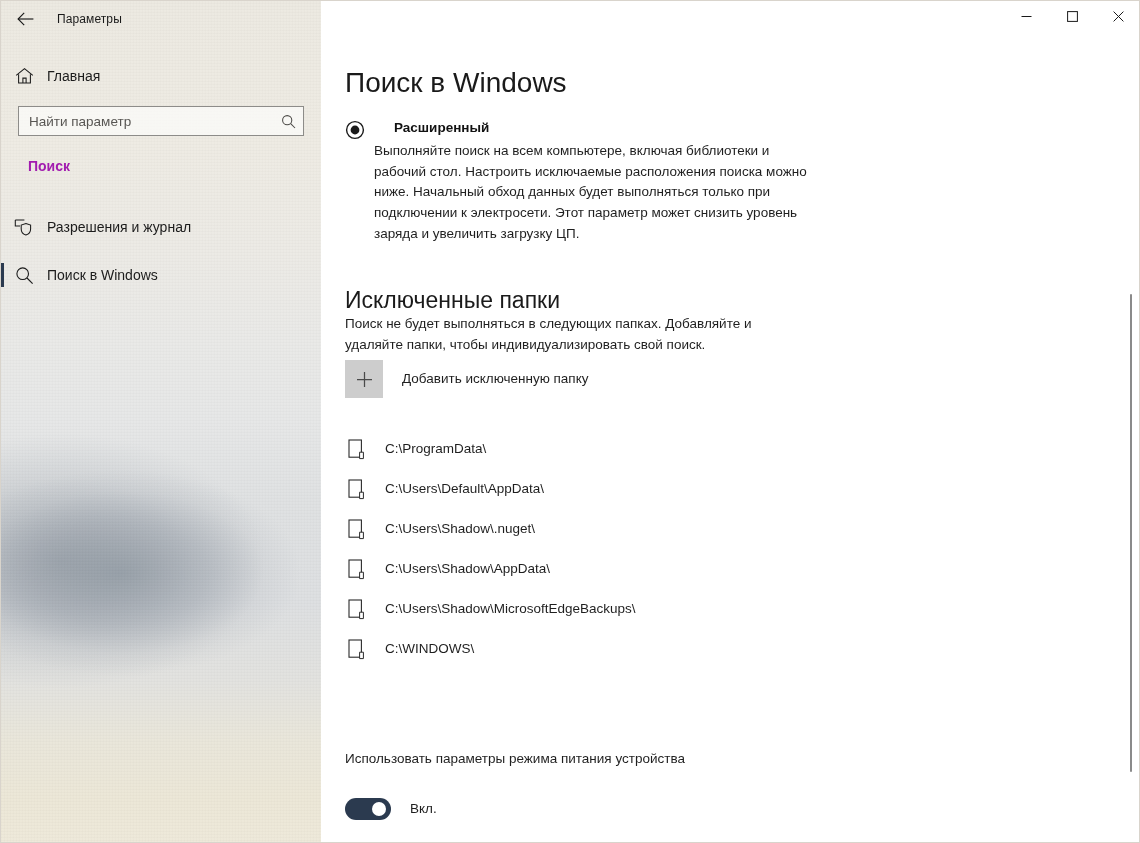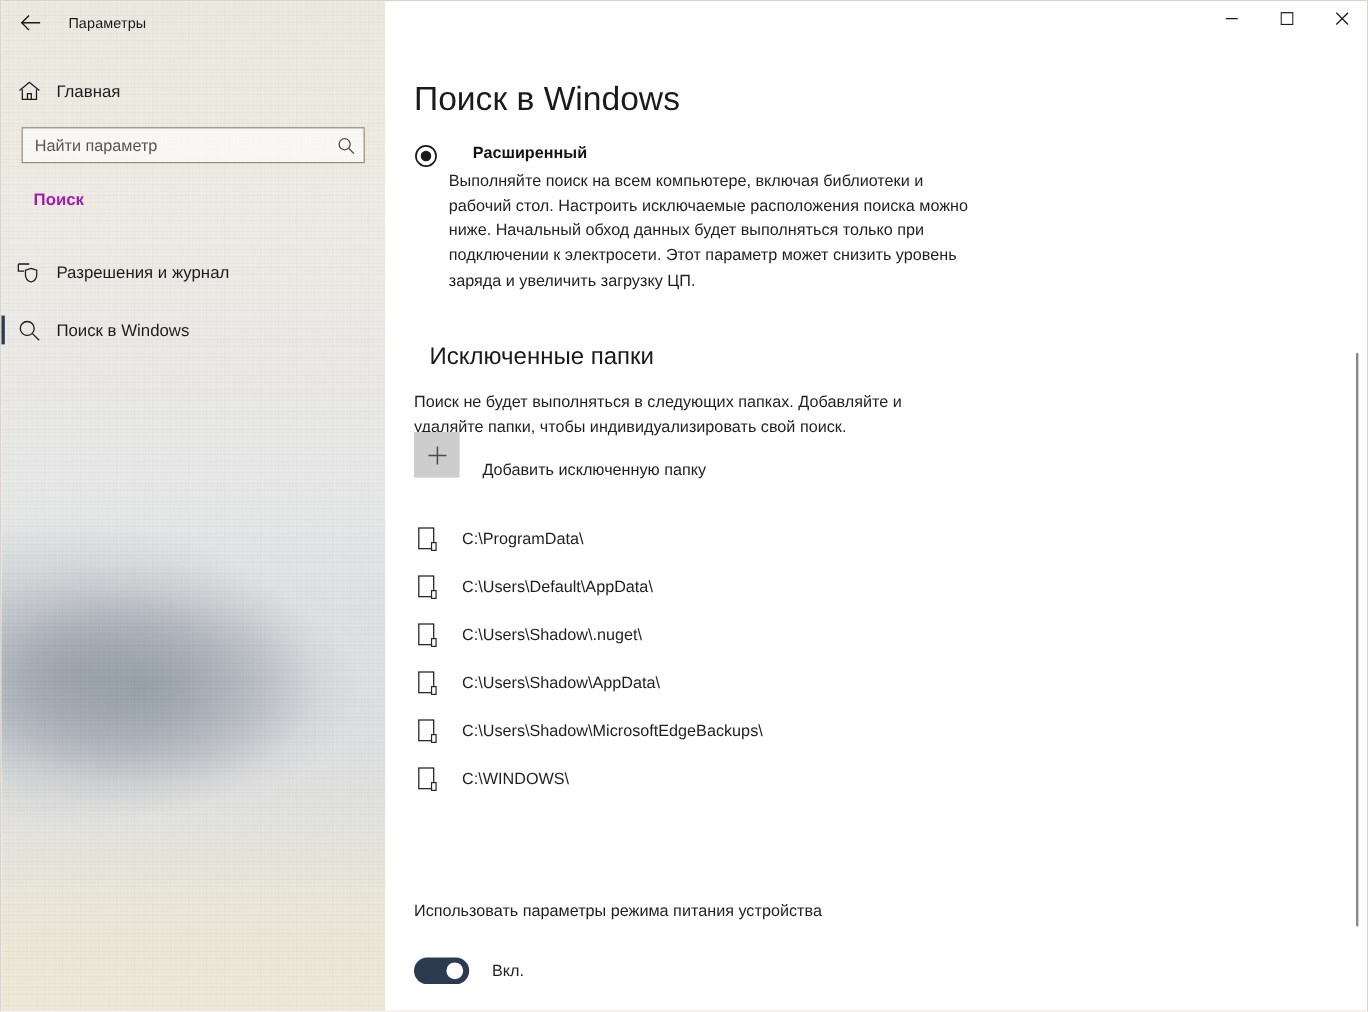--- a/index.html
+++ b/index.html
@@ -237,41 +237,40 @@
     font-size: 13.5px;
     color: #1f1f1f;
     line-height: 1.53;
     width: 448px;
   }
 
   
   .section-heading {
     position: absolute;
     left: 24px;
-    font-size: 20px;
+    font-size: 23px;
     font-weight: normal;
     color: #1a1a1a;
     line-height: 1.2;
-    margin-left: 13px;
   }
   .section-para {
     position: absolute;
     left: 24px;
     font-size: 13.5px;
     color: #1f1f1f;
     line-height: 1.55;
     width: 430px;
   }
 
   
   .add-folder {
     position: absolute;
     left: 24px; top: 359px;
     display: flex;
-    align-items: flex-end;
+    align-items: center;
     cursor: default;
   }
   .add-square {
     width: 38px; height: 38px;
     background: #cdcdcd;
     display: flex;
     align-items: center;
     justify-content: center;
     flex: none;
   }
@@ -458,21 +457,21 @@
           <circle cx="10" cy="10" r="4.4" fill="#1a1a1a"></circle>
         </svg>
       </span>
       <div class="radio-text">
         <div class="radio-label">Расширенный</div>
         <div class="radio-desc">Выполняйте поиск на всем компьютере, включая библиотеки и рабочий стол. Настроить исключаемые расположения поиска можно ниже. Начальный обход данных будет выполняться только при подключении к электросети. Этот параметр может снизить уровень заряда и увеличить загрузку ЦП.</div>
       </div>
     </div>
 
     <h2 class="section-heading" style="top:267px;">Исключенные папки</h2>
-    <p class="section-para" style="top:324px; margin:0;">Поиск не будет выполняться в следующих папках. Добавляйте и удаляйте папки, чтобы индивидуализировать свой поиск.</p>
+    <p class="section-para" style="top:313px; margin:0;">Поиск не будет выполняться в следующих папках. Добавляйте и удаляйте папки, чтобы индивидуализировать свой поиск.</p>
 
     <div class="add-folder">
       <span class="add-square" style="background: rgb(205, 205, 205);">
         <svg width="17" height="17" viewBox="0 0 17 17">
           <path d="M8.5 1 V16 M1 8.5 H16" stroke="#4a4a4a" stroke-width="1.25"></path>
         </svg>
       </span>
       <span class="add-label">Добавить исключенную папку</span>
     </div>
 

